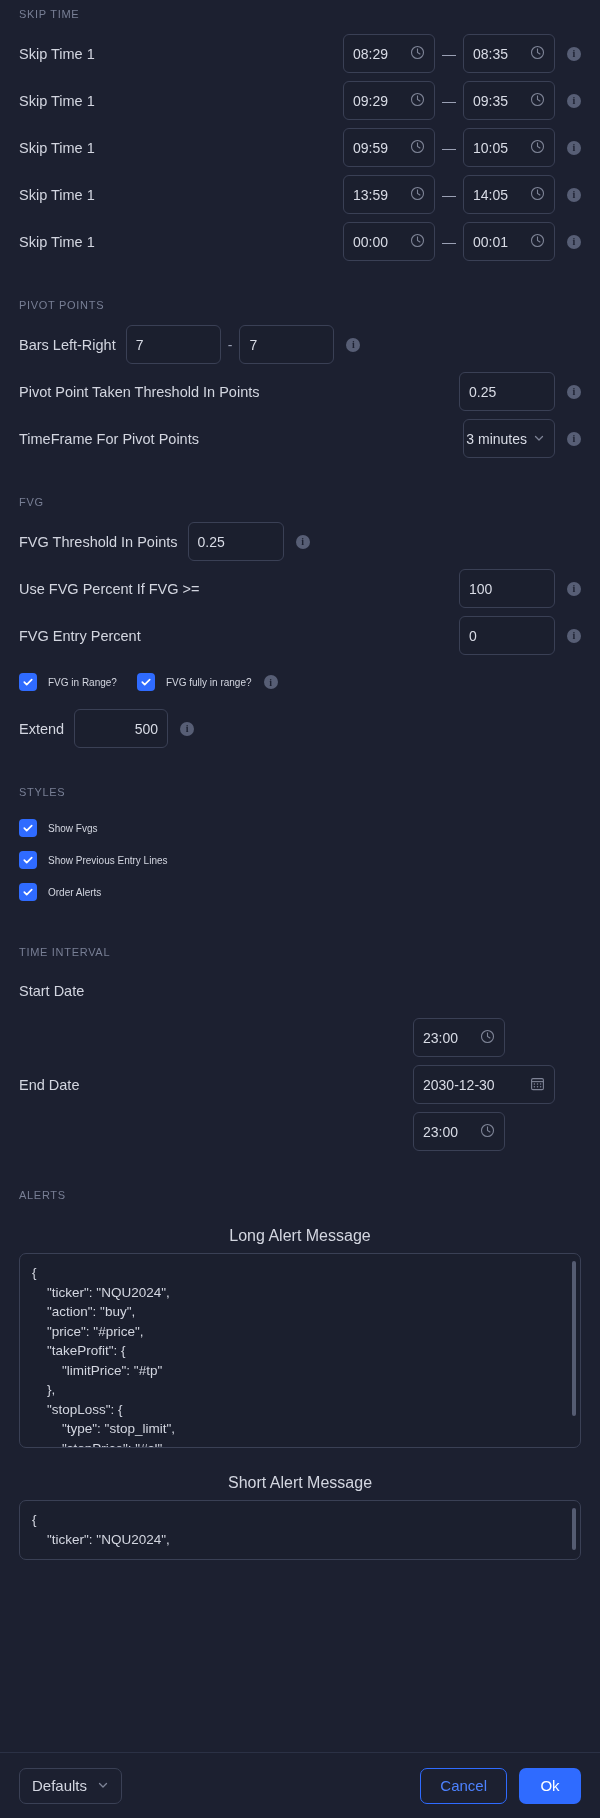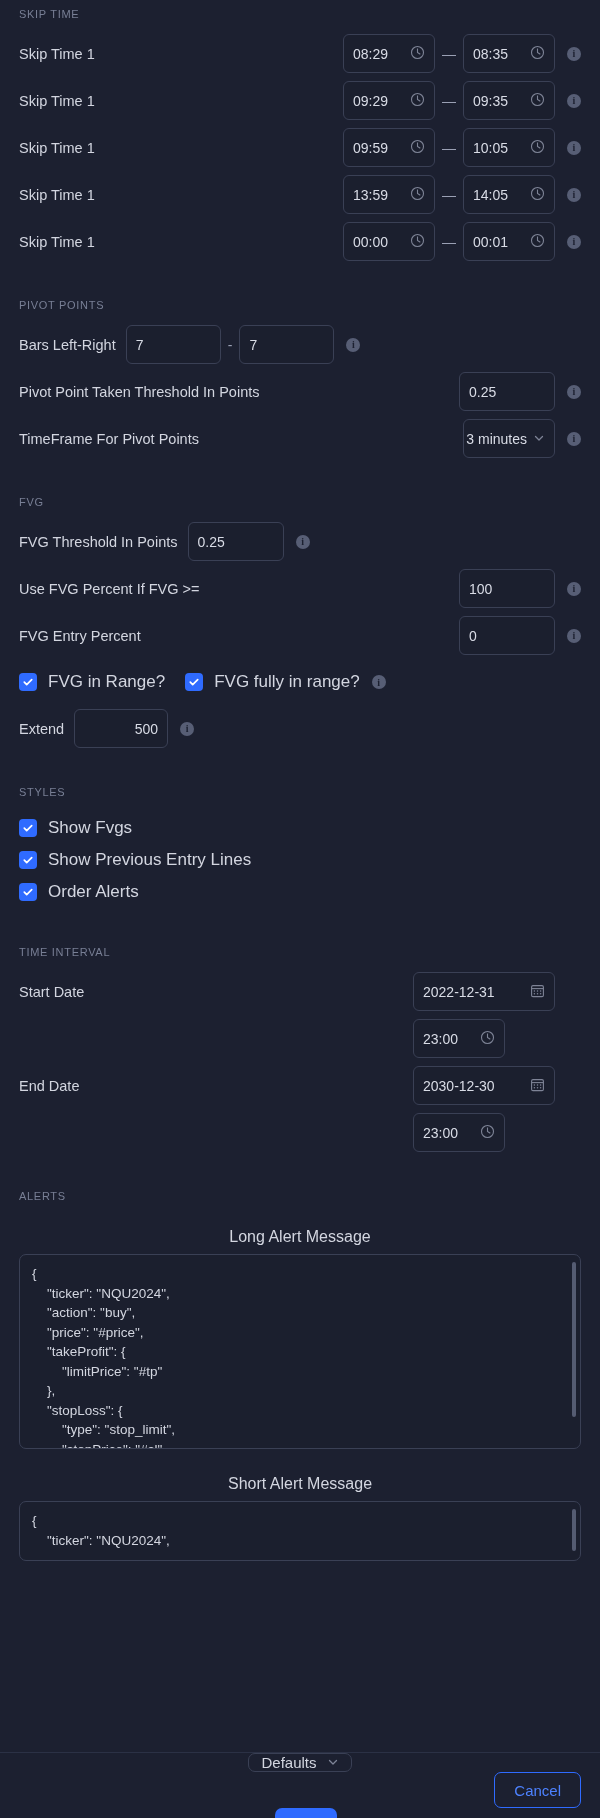--- a/index.html
+++ b/index.html
@@ -86,21 +86,21 @@
   }
 
   
   .cb{
     width:18px;height:18px;border-radius:4px;
     background:var(--accent-bright);
     display:flex;align-items:center;justify-content:center;
     flex:0 0 auto;cursor:pointer;
   }
   .cb svg{display:block;}
-  .cb-label{font-size:17px;color:#d3d6e0;margin-left:11px;white-space:nowrap;}
+  .cb-label{font-size:10px;color:#d3d6e0;margin-left:11px;white-space:nowrap;}
 
   .gap-xs{height:8px;}
   .gap-s{height:14px;}
   .gap-m{height:26px;}
   .gap-l{height:38px;}
 
   
   .alert-title{
     text-align:center;
     font-size:16px;
@@ -137,21 +137,20 @@
   
   .footer{
     position:absolute;
     left:0;right:0;bottom:0;
     height:66px;
     border-top:1px solid #2b3145;
     display:flex;
     align-items:center;
     padding:0 19px;
     background:var(--bg);
-    flex-direction:column;
   }
   .defaults{
     height:36px;
     border:1px solid var(--border);
     border-radius:7px;
     display:flex;align-items:center;
     gap:10px;
     padding:0 12px;
     font-size:15px;
     color:#d3d6e0;
@@ -431,33 +430,20 @@
   <span class="cb-label">Order Alerts</span>
 </div>
 
 <div class="gap-l"></div>
 <div class="section-title">Time Interval</div>
 <div class="gap-s"></div>
 
 <div class="row">
   <span class="row-label">Start Date</span>
   <span class="spacer"></span>
-  <div class="inp date">
-    <span class="val">2022-12-31</span>
-    <span class="icon-cal"><svg width="15" height="15" viewBox="0 0 15 15">
-          <rect x="1.6" y="2.6" width="11.8" height="11" rx="1.4" fill="none" stroke="#9aa0b4" stroke-width="1.1"></rect>
-          <path d="M1.6 5.6H13.4" stroke="#9aa0b4" stroke-width="1.1"></path>
-          <circle cx="4.4" cy="8" r=".75" fill="#9aa0b4"></circle>
-          <circle cx="7.5" cy="8" r=".75" fill="#9aa0b4"></circle>
-          <circle cx="10.6" cy="8" r=".75" fill="#9aa0b4"></circle>
-          <circle cx="4.4" cy="10.7" r=".75" fill="#9aa0b4"></circle>
-          <circle cx="7.5" cy="10.7" r=".75" fill="#9aa0b4"></circle>
-          <circle cx="10.6" cy="10.7" r=".75" fill="#9aa0b4"></circle>
-        </svg></span>
-  </div>
   <span style="width:26px;"></span>
 </div>
 
 <div class="gap-xs"></div>
 
 <div class="row">
   <span class="spacer"></span>
   <div class="inp time">
     <span class="val">23:00</span>
     <span class="icon-clock"><svg width="15" height="15" viewBox="0 0 15 15">

